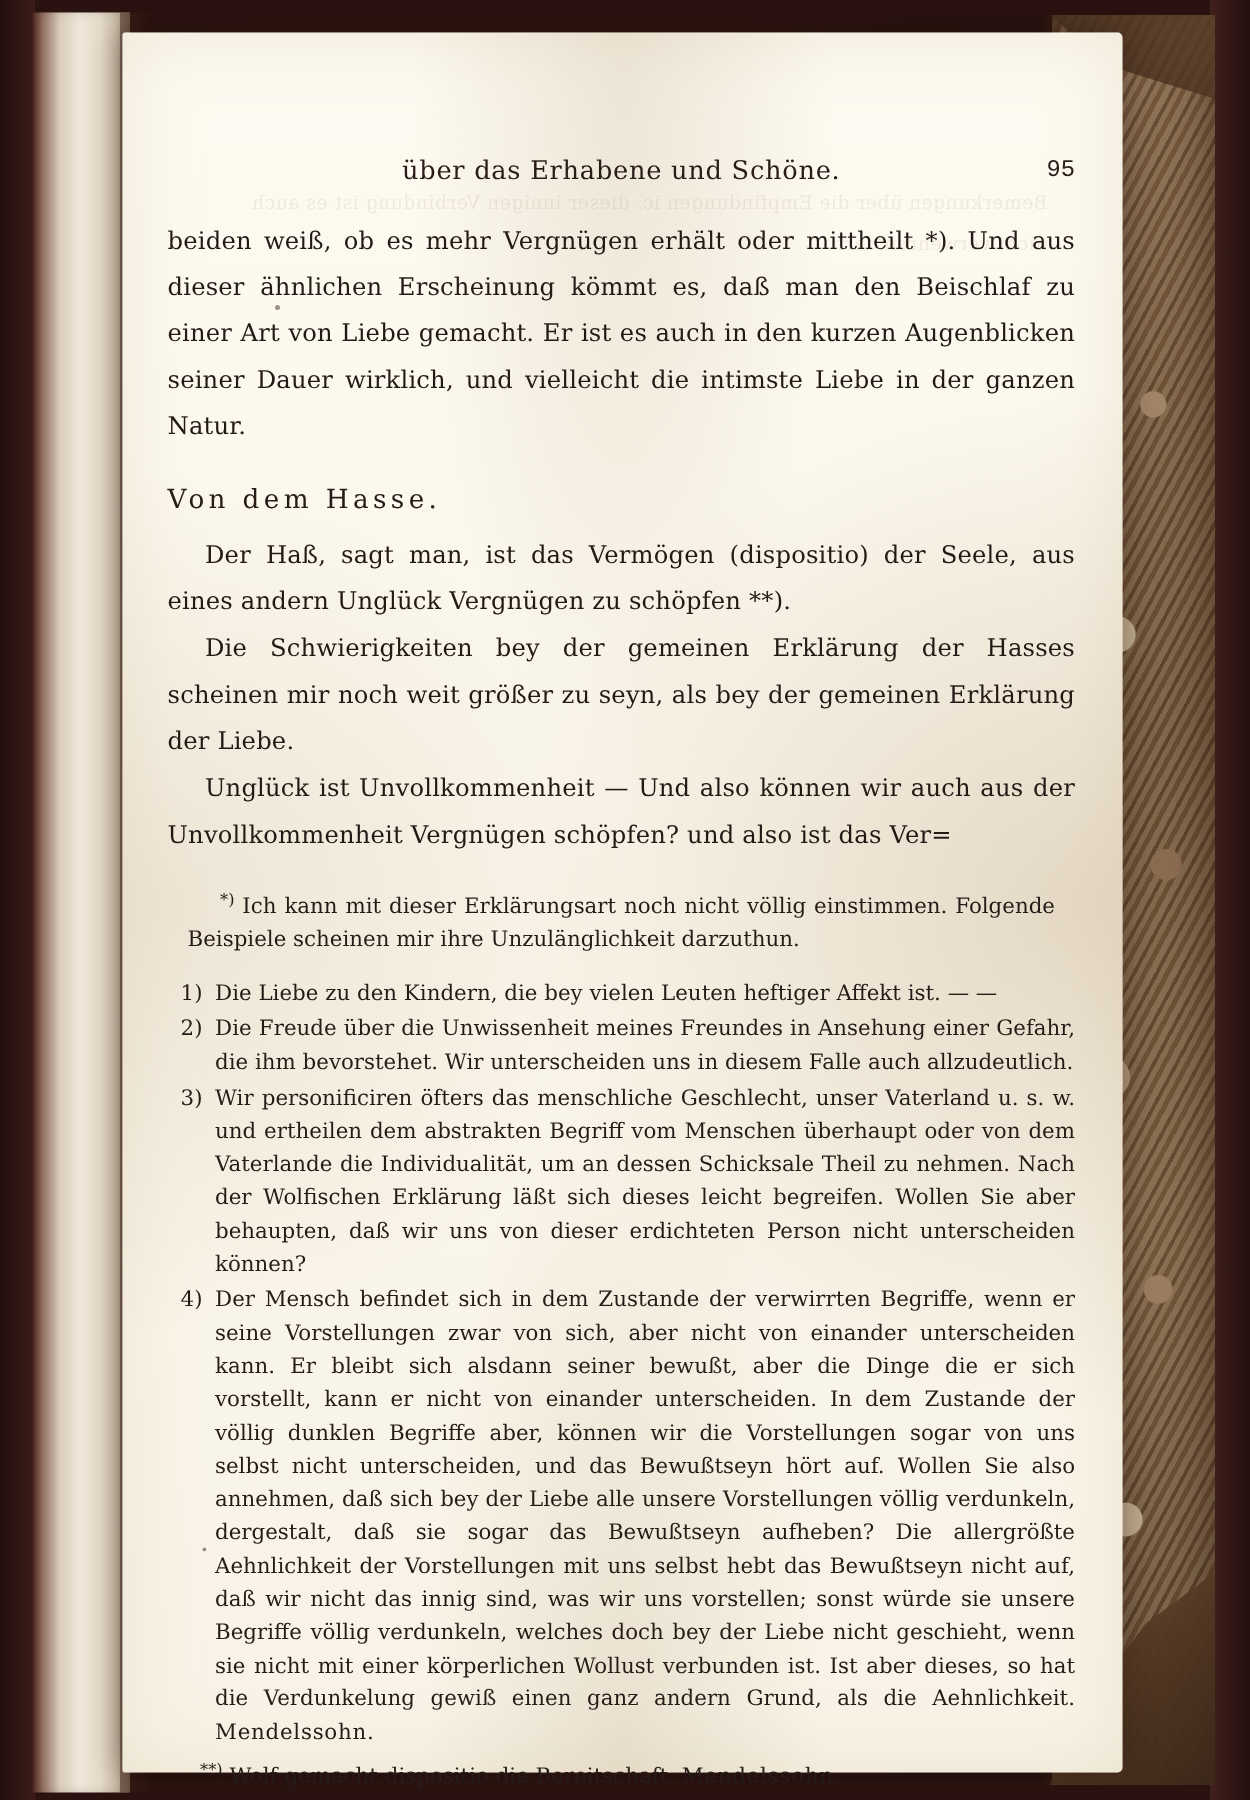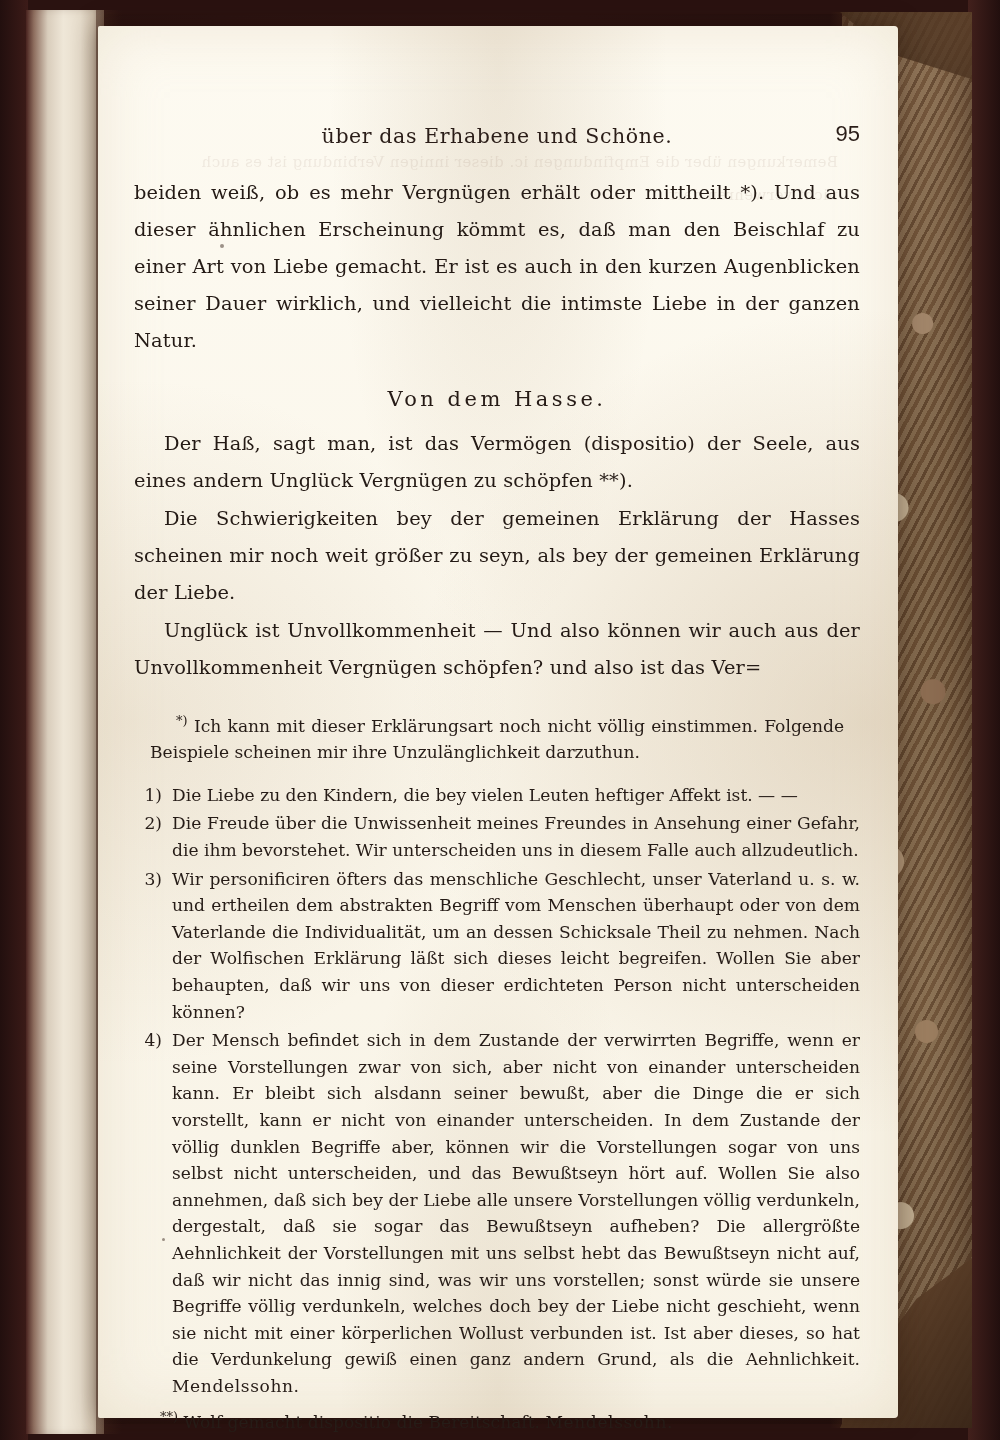--- a/index.html
+++ b/index.html
@@ -172,39 +172,39 @@
   }
   .runhead .title {
     font-size: 20.5px;
     letter-spacing: .6px;
     color: #2a1d18;
   }
   .runhead .folio {
     position: absolute;
     right: 0;
     bottom: 1px;
-    font-size: 22px;
-    font-family: Liberation Sans, sans-serif;
+    font-size: 19px;
+    font-family: Liberation Mono, monospace;
     color: #2a1d18;
   }
 
   p.body {
     margin: 0 0 0 0;
     font-size: 19.4px;
     line-height: 37px;
     text-align: justify;
     text-justify: inter-word;
     letter-spacing: .15px;
     color: #241a15;
   }
   p.body + p.body { margin-top: 1px; }
   p.indent { text-indent: 30px; }
 
   h2.section {
-    text-align: center;
+    text-align: left;
     font-size: 21px;
     font-weight: normal;
     letter-spacing: 3.5px;
     margin: 28px 0 14px 0;
     color: #261b16;
   }
 
   
   #notes {
     margin-top: 22px;

